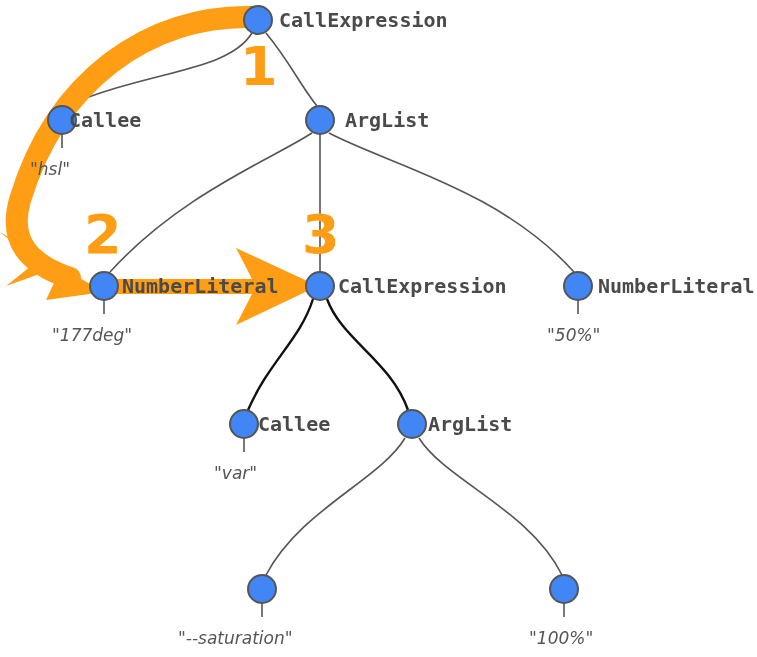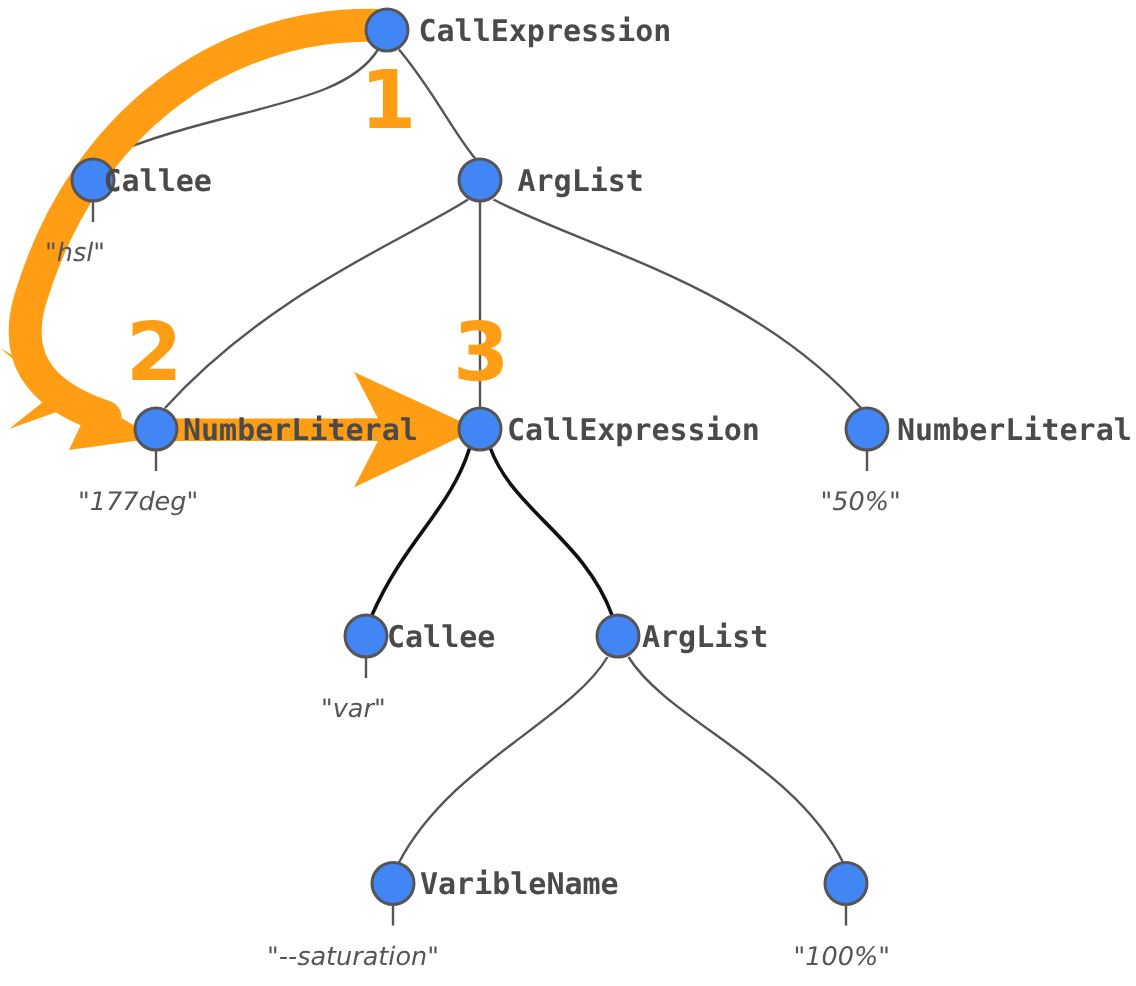--- a/index.html
+++ b/index.html
@@ -104,21 +104,20 @@
   </svg>
 
   <div class="node-label" style="left:279px; top:8px;">CallExpression</div>
   <div class="node-label" style="left:69px;  top:108px;">Callee</div>
   <div class="node-label" style="left:345px; top:108px;">ArgList</div>
   <div class="node-label" style="left:122px; top:274px;">NumberLiteral</div>
   <div class="node-label" style="left:338px; top:274px;">CallExpression</div>
   <div class="node-label" style="left:598px; top:274px;">NumberLiteral</div>
   <div class="node-label" style="left:258px; top:412px;">Callee</div>
   <div class="node-label" style="left:428px; top:412px;">ArgList</div>
-  <div class="node-label" style="left:280px; top:577px;">VaribleName</div>
   <div class="node-label" style="left:582px; top:577px;"></div>
 
   <div class="value-label" style="left:30px;  top:159px;">"hsl"</div>
   <div class="value-label" style="left:52px;  top:325px;">"177deg"</div>
   <div class="value-label" style="left:547px; top:325px;">"50%"</div>
   <div class="value-label" style="left:214px; top:463px;">"var"</div>
   <div class="value-label" style="left:178px; top:628px;">"--saturation"</div>
   <div class="value-label" style="left:529px; top:628px;">"100%"</div>
 
   <div class="step-badge" style="left:240px; top:40px;">1</div>

